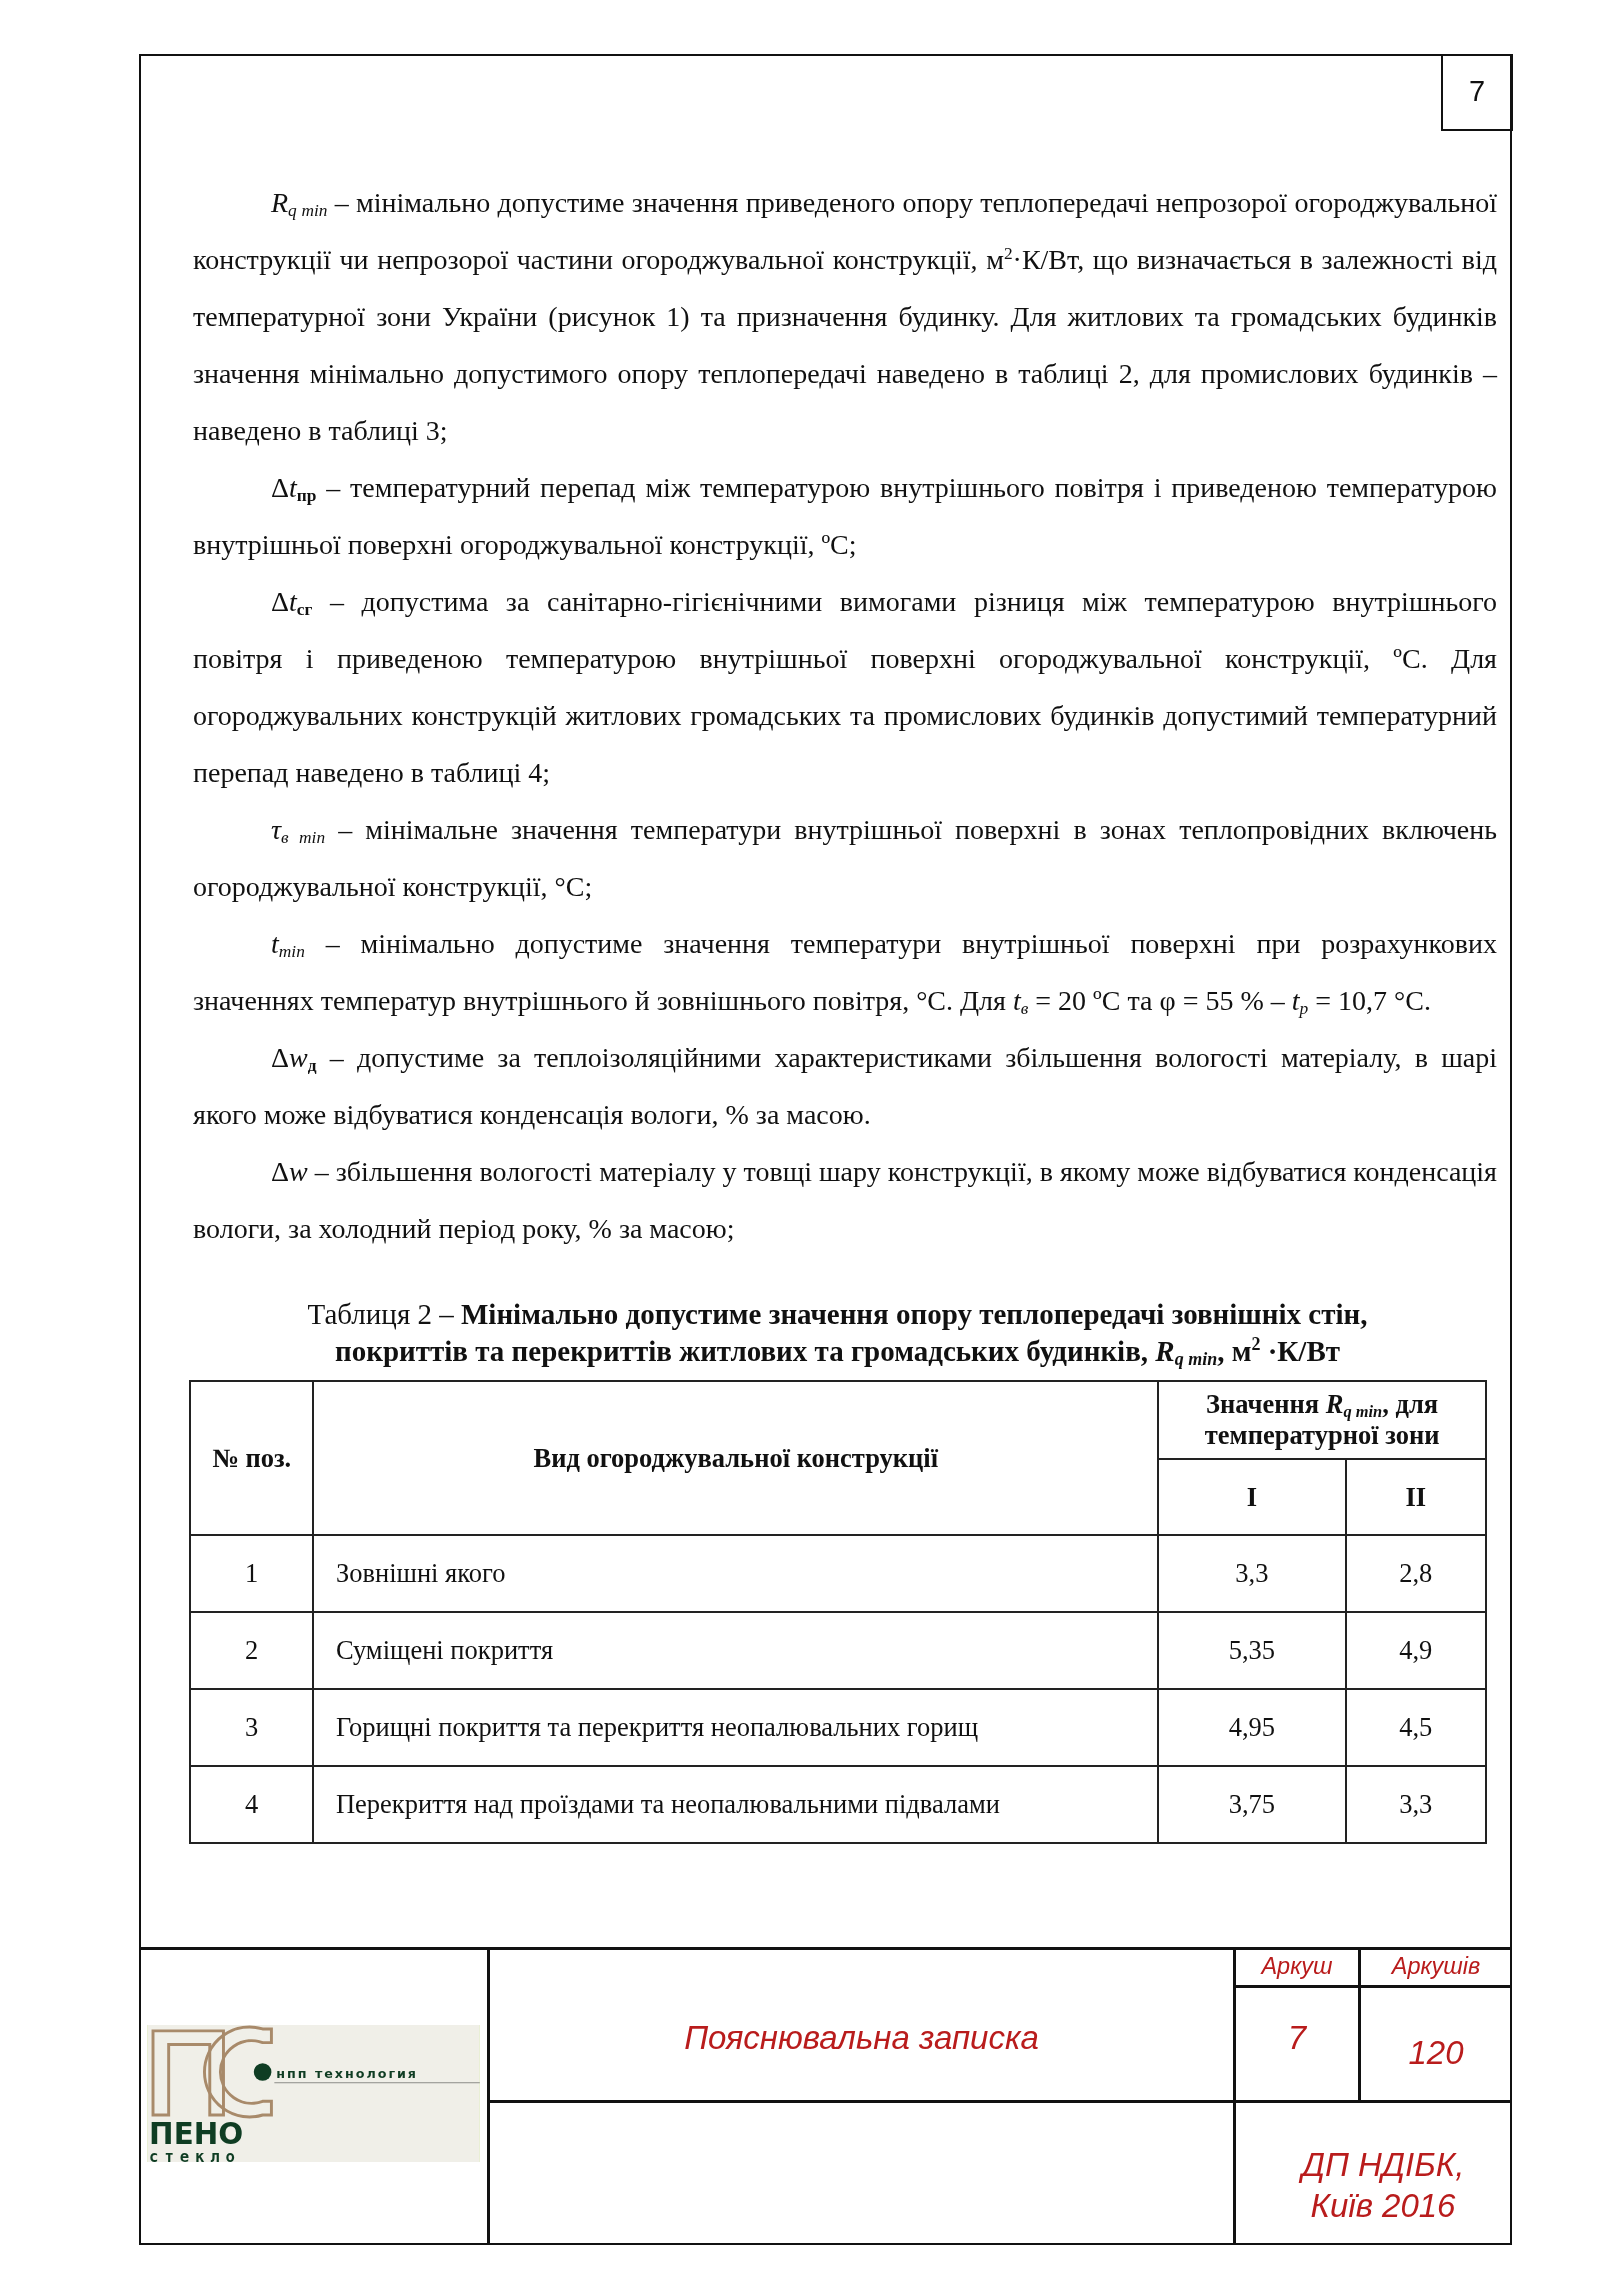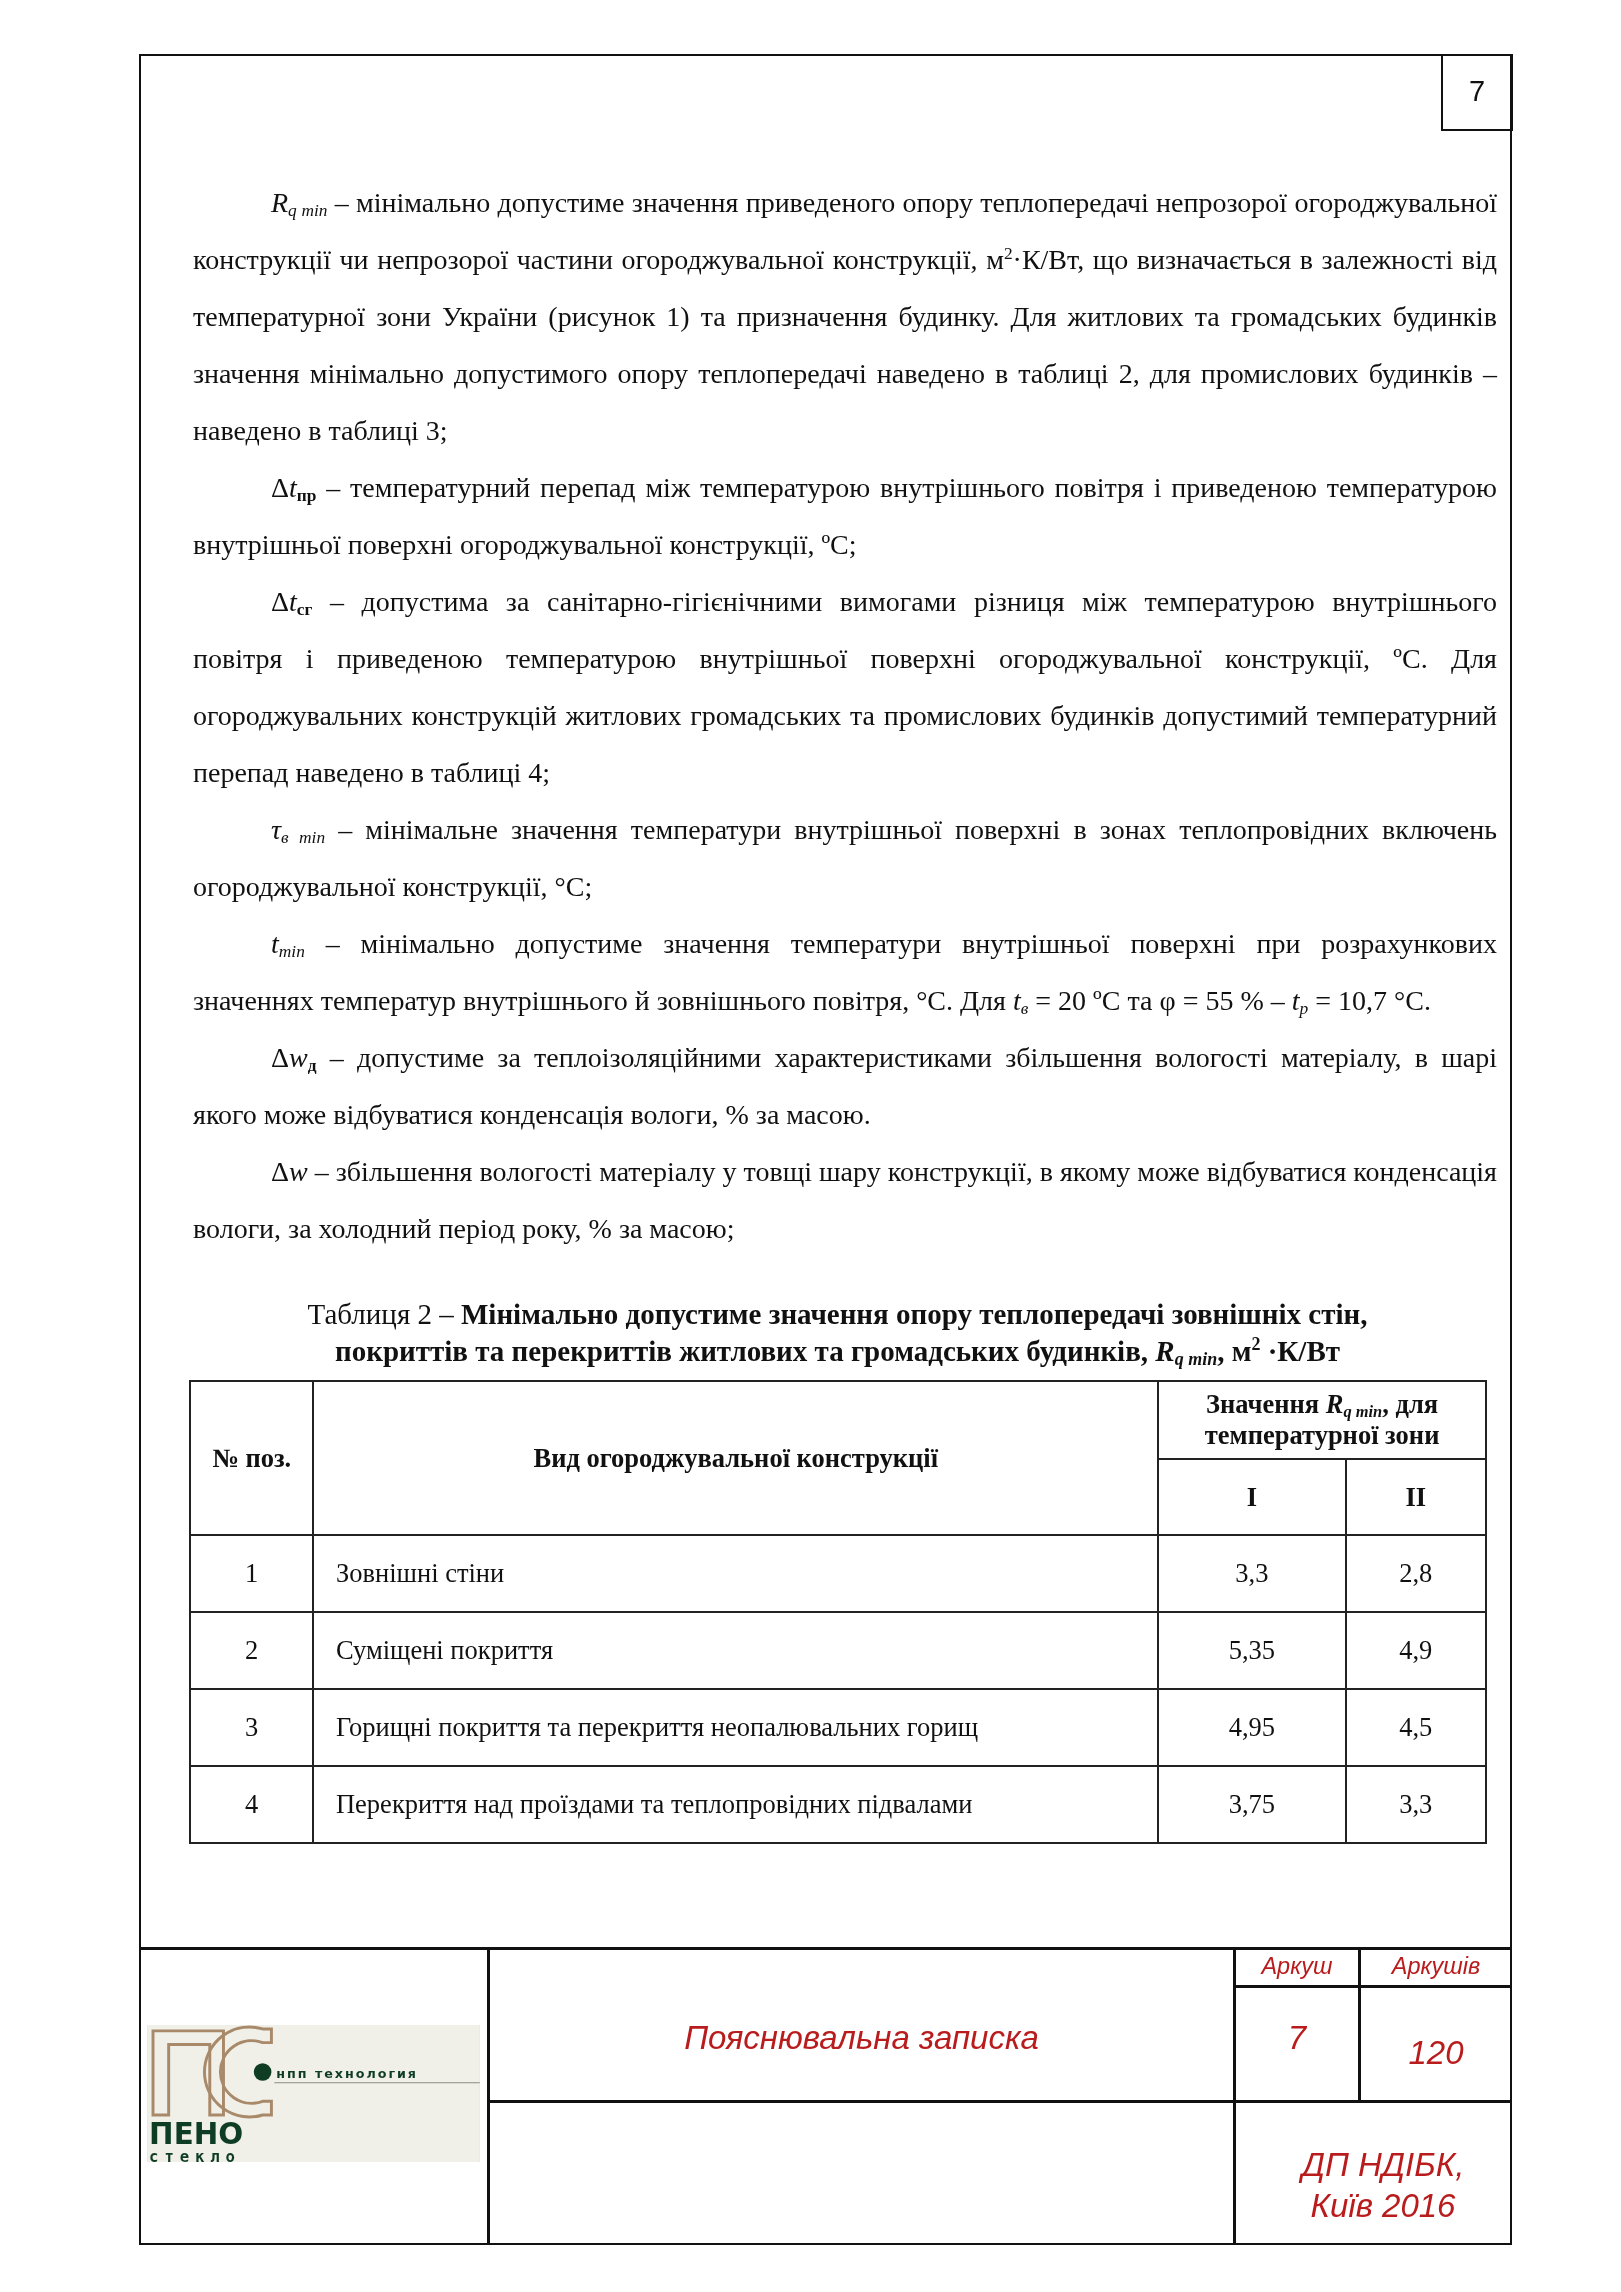--- a/index.html
+++ b/index.html
@@ -85,39 +85,39 @@
     <th colspan="2" style="height:76px;">
       <span>Значення </span><i>R</i><sub><i>q min</i></sub><span>, для температурної зони</span>
     </th>
   </tr>
   <tr class="hdr-bot">
     <th class="col-val">I</th>
     <th class="col-val2">II</th>
   </tr>
   <tr class="row">
     <td class="col-no">1</td>
-    <td class="cell-name">Зовнішні стіни</td>
+    <td class="cell-name">Зовнішні якого</td>
     <td class="col-val">3,3</td>
     <td class="col-val2">2,8</td>
   </tr>
   <tr class="row">
     <td class="col-no">2</td>
     <td class="cell-name">Суміщені покриття</td>
     <td class="col-val">5,35</td>
     <td class="col-val2">4,9</td>
   </tr>
   <tr class="row">
     <td class="col-no">3</td>
     <td class="cell-name">Горищні покриття та перекриття неопалювальних горищ</td>
     <td class="col-val">4,95</td>
     <td class="col-val2">4,5</td>
   </tr>
   <tr class="row">
     <td class="col-no">4</td>
-    <td class="cell-name">Перекриття над проїздами та теплопровідних підвалами</td>
+    <td class="cell-name">Перекриття над проїздами та неопалювальними підвалами</td>
     <td class="col-val">3,75</td>
     <td class="col-val2">3,3</td>
   </tr>
 </tbody>
   </table>
 
 <div class="footer-line"></div>
 <div class="vline" style="left:487px; top:1947px; height:298px;"></div>
 <div class="vline" style="left:1233px; top:1947px; height:298px;"></div>
 <div class="vline" style="left:1358px; top:1947px; height:155px;"></div>

